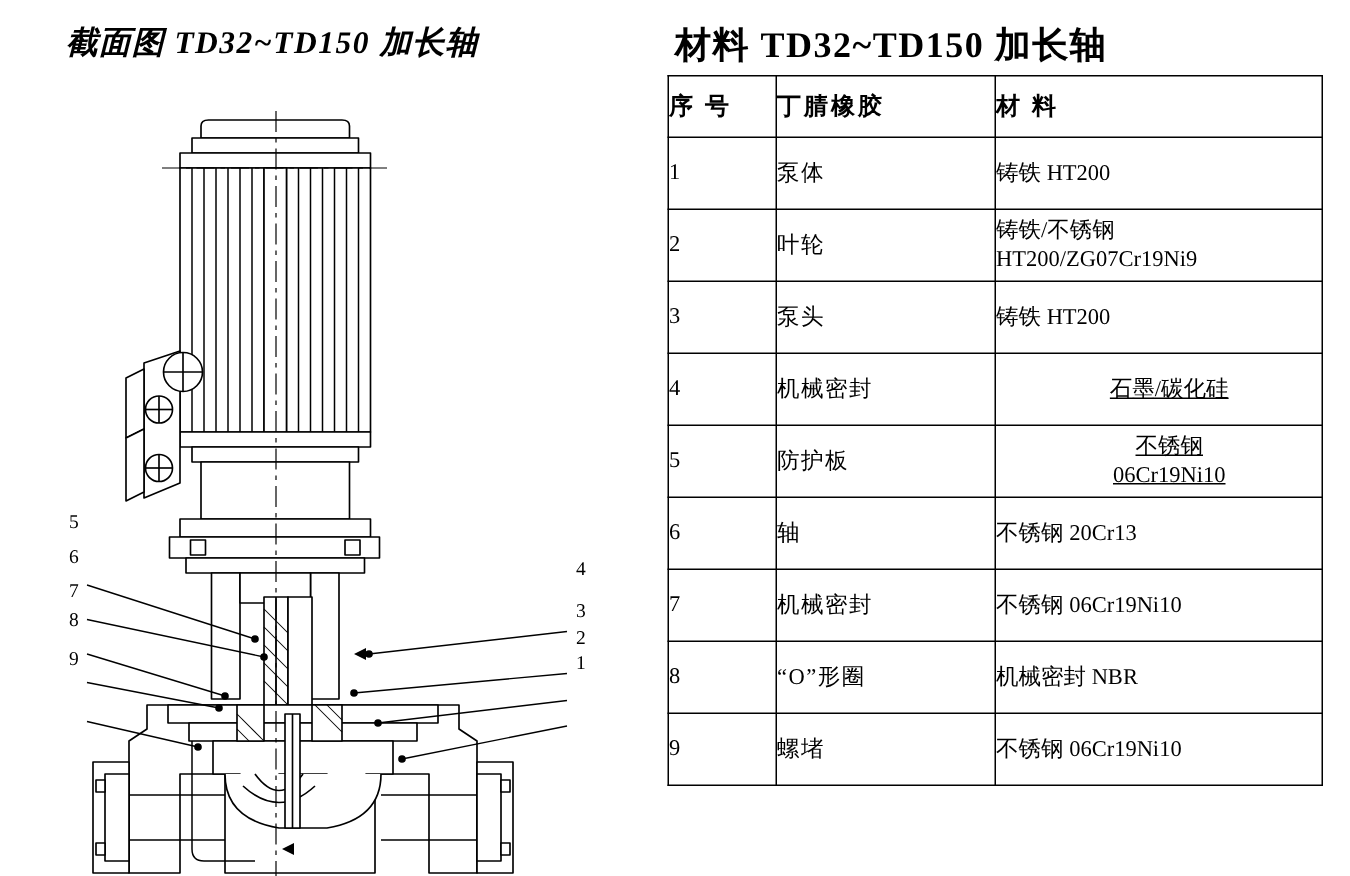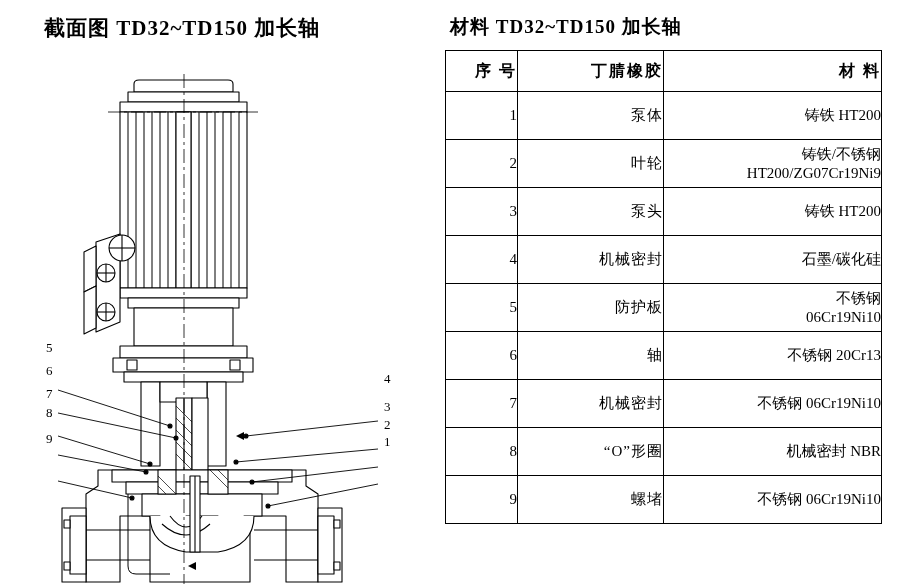--- a/index.html
+++ b/index.html
@@ -30,20 +30,21 @@
     height: 584px;
   }
   .left-title {
     position: absolute;
     left: 44px;
     top: 14px;
     font-size: 21px;
     font-weight: bold;
     letter-spacing: 1px;
     white-space: nowrap;
+    font-style: italic;
   }
   .drawing {
     position: absolute;
     left: 0;
     top: 46px;
     width: 432px;
     height: 538px;
   }
 
   
@@ -59,56 +60,56 @@
     position: absolute;
     left: 440px;
     top: 0;
     width: 460px;
     height: 584px;
   }
   .right-title {
     position: absolute;
     left: 10px;
     top: 14px;
-    font-size: 19px;
+    font-size: 24px;
     font-weight: bold;
     letter-spacing: 1px;
     white-space: nowrap;
   }
   table.mat {
     position: absolute;
     left: 5px;
     top: 50px;
     width: 436px;
     border-collapse: collapse;
     table-layout: fixed;
   }
   table.mat th, table.mat td {
     border: 1px solid #000000;
-    text-align: right;
+    text-align: left;
     vertical-align: middle;
     font-size: 15px;
     font-family: "Liberation Serif", "DejaVu Serif", serif;
     padding: 0;
   }
   table.mat th {
     height: 40px;
     font-weight: bold;
     font-size: 16px;
     letter-spacing: 2px;
   }
   table.mat td {
     height: 47px;
   }
   col.c1 { width: 72px; }
   col.c2 { width: 146px; }
   col.c3 { width: 218px; }
   td.col-name { font-size: 16px; letter-spacing: 1px; }
   td.col-mat  { font-size: 15px; }
-  td.col-mat.left-al { text-align: right; padding-left: 14px; }
+  td.col-mat.left-al { text-align: center; padding-left: 14px; text-decoration: underline; }
   .two-line { line-height: 1.25; }
 </style>
 </head>
 <body>
 
 <div class="page">
 
   <div class="left-panel">
 
     <div class="left-title">截面图 TD32~TD150 加长轴</div>

